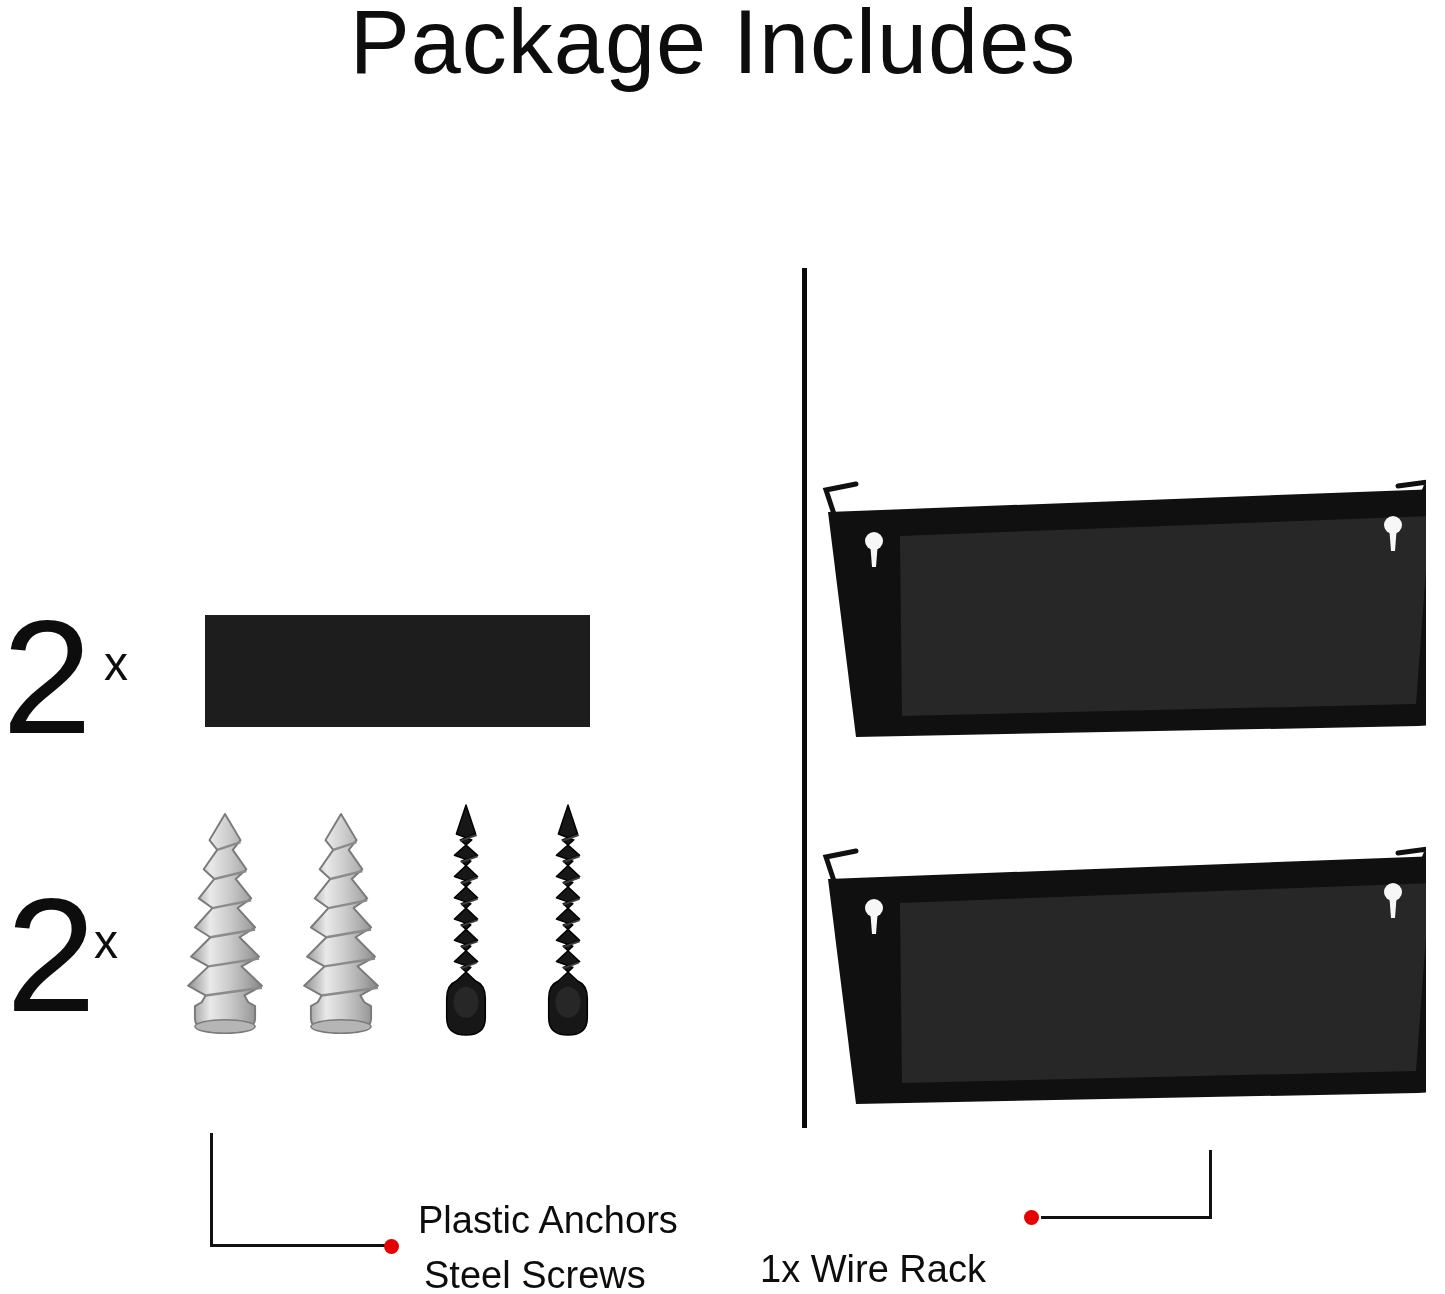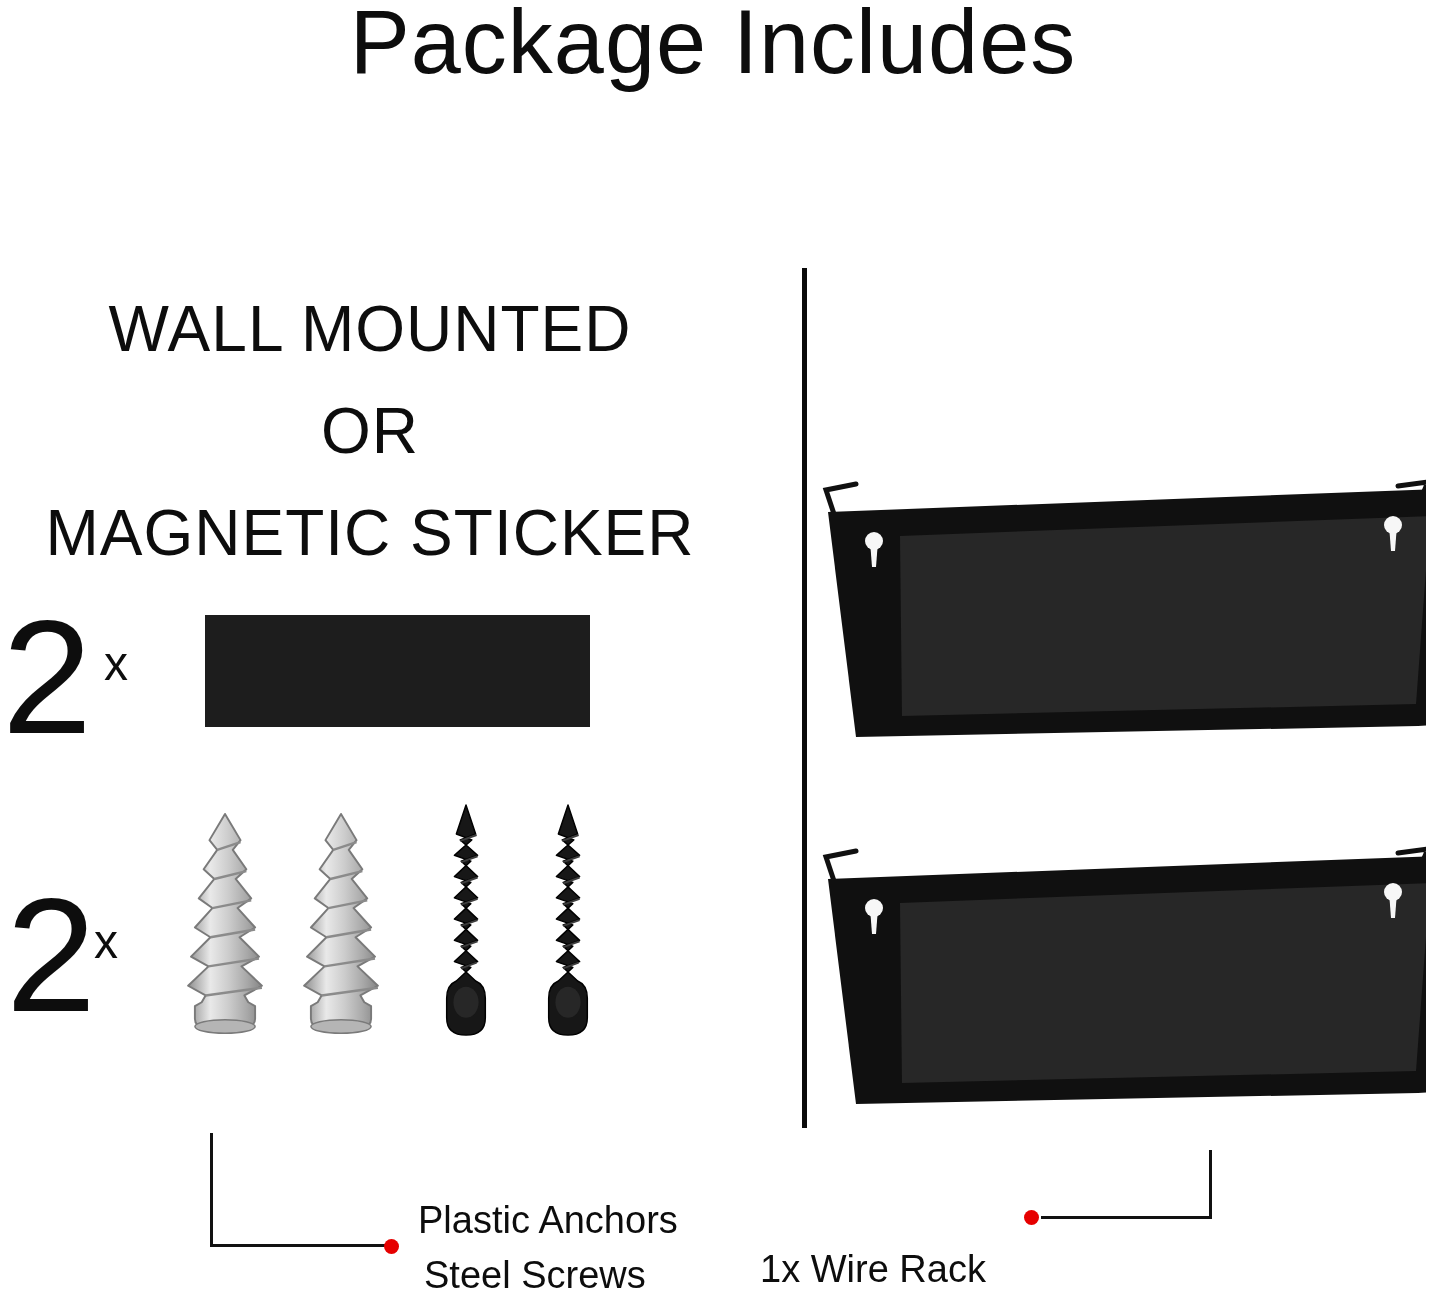--- a/index.html
+++ b/index.html
@@ -129,25 +129,20 @@
           <path d="M52,63 L60,63 L58,89 L54,89 Z"></path>
           <circle cx="575" cy="47" r="9"></circle>
           <path d="M571,47 L579,47 L577,73 L573,73 Z"></path>
         </g>
       </g>
     </defs>
   </svg>
 
   <div class="title">Package Includes</div>
 
-  <div class="heading">
-    <div class="heading-line">WALL MOUNTED</div>
-    <div class="heading-line">OR</div>
-    <div class="heading-line">MAGNETIC STICKER</div>
-  </div>
 
   <div class="qty qty-sticker">2</div>
   <div class="times times-sticker">x</div>
   <div class="sticker"></div>
 
   <div class="qty qty-hw">2</div>
   <div class="times times-hw">x</div>
   <svg class="anchor anchor-1" viewBox="0 0 100 240">
       <use href="#sym-anchor"></use>
     </svg>

